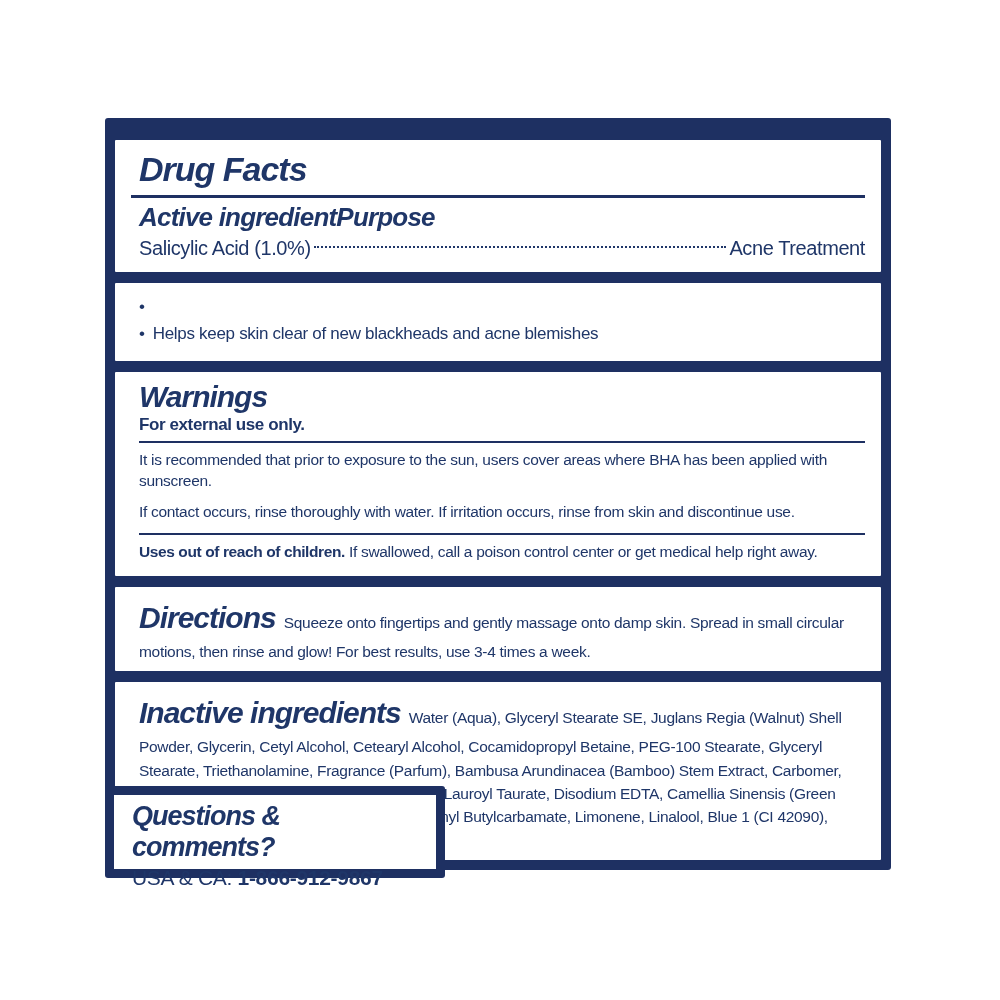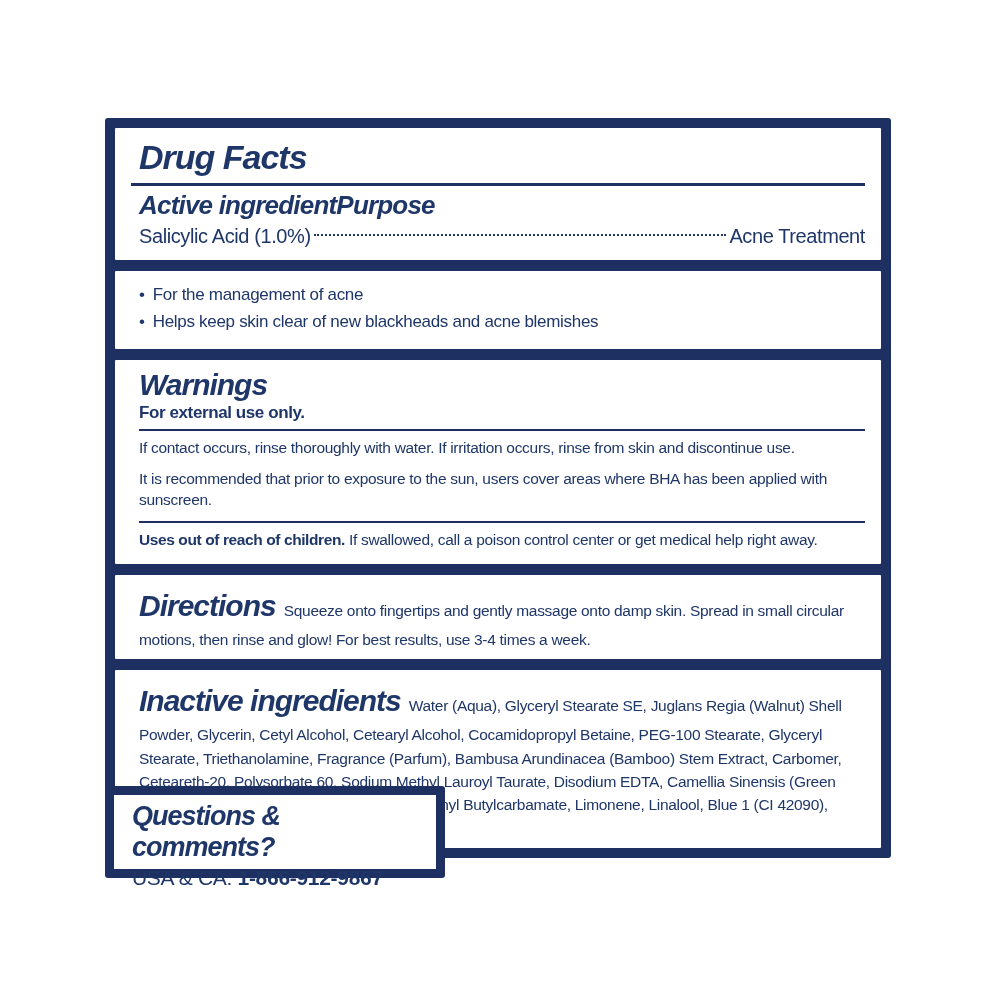--- a/index.html
+++ b/index.html
@@ -63,52 +63,51 @@
   }
   .q-head{font-size:27px;font-weight:bold;font-style:italic;letter-spacing:-1px;margin:0;}
   .q-phone{font-size:21px;margin:3px 0 0 0;letter-spacing:-0.3px;}
   .q-phone b{letter-spacing:-0.3px;}
 </style>
 </head>
 <body>
 
 <div class="drug-label">
 
-  <div class="panel" style="padding-left:16px;">
+  <div class="panel" style="padding-left:16px;margin-top:12px;">
     <h1 class="h1">Drug Facts</h1>
     <div class="ai-head-row">
       <span>Active ingredient</span>
       <span>Purpose</span>
     </div>
     <div class="ai-row">
       <span>Salicylic Acid (1.0%)</span>
       <span class="dot-leader"></span>
       <span>Acne Treatment</span>
     </div>
   </div>
 
   <div class="panel uses-panel">
     <ul class="bullet-list">
       <li>
         <span class="bullet-dot">•</span>
-        <span>For the management of acne</span>
       </li>
       <li>
         <span class="bullet-dot">•</span>
         <span>Helps keep skin clear of new blackheads and acne blemishes</span>
       </li>
     </ul>
   </div>
 
   <div class="panel warn-panel">
     <h2 class="h2">Warnings</h2>
     <p class="warn-external">For external use only.</p>
     <hr class="rule">
+    <p class="body-line">It is recommended that prior to exposure to the sun, users cover areas where BHA has been applied with sunscreen.</p>
     <p class="body-line">If contact occurs, rinse thoroughly with water. If irritation occurs, rinse from skin and discontinue use.</p>
-    <p class="body-line">It is recommended that prior to exposure to the sun, users cover areas where BHA has been applied with sunscreen.</p>
     <hr class="rule">
     <p class="body-line" style="margin-bottom:2px;"><b>Uses out of reach of children.</b><span> If swallowed, call a poison control center or get medical help right away.</span></p>
   </div>
 
   <div class="panel dir-panel">
     <p class="flow-text"><span class="h2-inline">Directions</span><span>Squeeze onto fingertips and gently massage onto damp skin. Spread in small circular motions, then rinse and glow! For best results, use 3-4 times a week.</span></p>
   </div>
 
   <div class="panel inactive-panel">
     <p class="flow-text"><span class="h2-inline">Inactive ingredients</span><span>Water (Aqua), Glyceryl Stearate SE, Juglans Regia (Walnut) Shell Powder, Glycerin, Cetyl Alcohol, Cetearyl Alcohol, Cocamidopropyl Betaine, PEG-100 Stearate, Glyceryl Stearate, Triethanolamine, Fragrance (Parfum), Bambusa Arundinacea (Bamboo) Stem Extract, Carbomer, Ceteareth-20, Polysorbate 60, Sodium Methyl Lauroyl Taurate, Disodium EDTA, Camellia Sinensis (Green Tea) Leaf Extract, Phenoxyethanol, Iodopropynyl Butylcarbamate, Limonene, Linalool, Blue 1 (CI 42090), Yellow 5 (CI 19140).</span></p>

